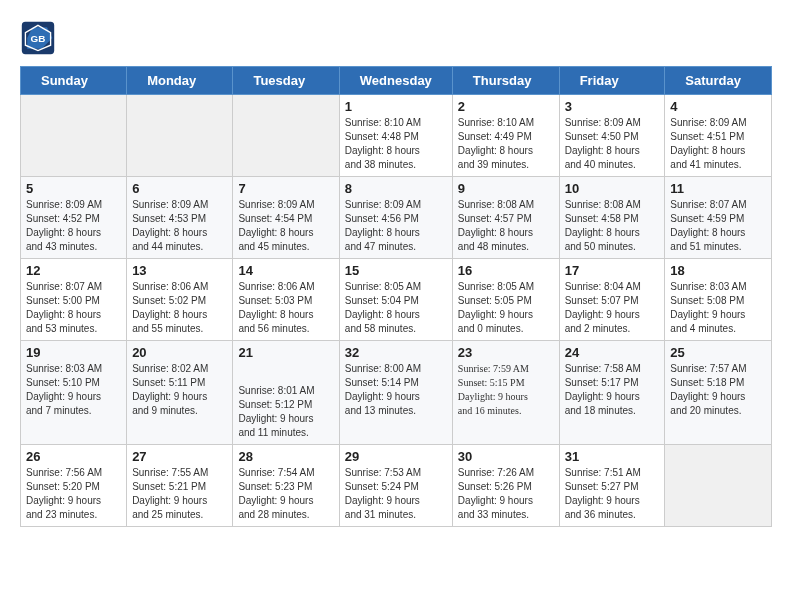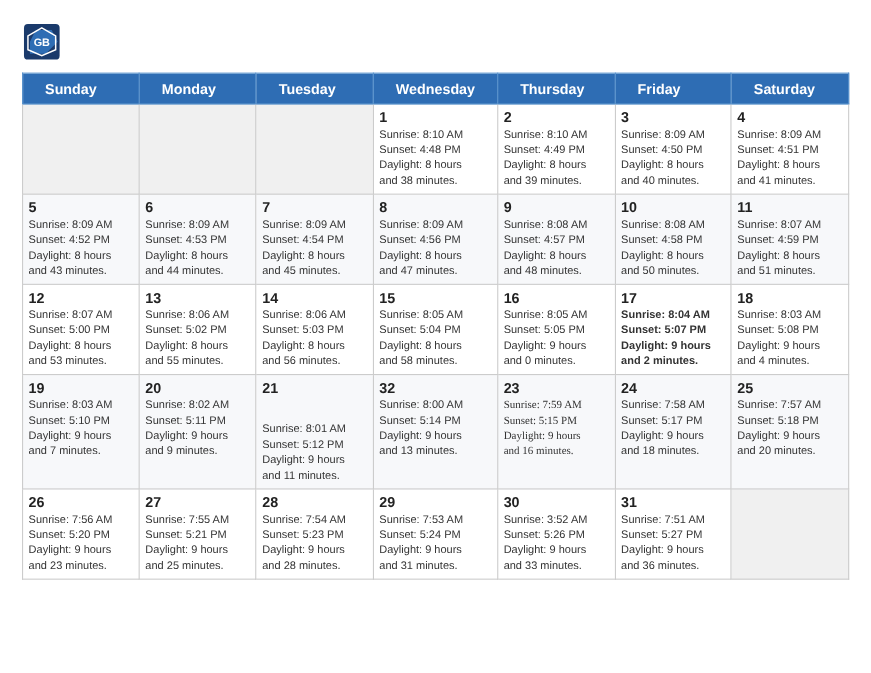--- a/index.html
+++ b/index.html
@@ -233,21 +233,21 @@
           </td>
           <td>
             <span class="day-num">16</span>
             <div class="day-info" style="white-space: pre-line;">Sunrise: 8:05 AM
 Sunset: 5:05 PM
 Daylight: 9 hours
 and 0 minutes.</div>
           </td>
           <td>
             <span class="day-num">17</span>
-            <div class="day-info" style="white-space: pre-line; font-weight: bold;">Sunrise: 8:04 AM
+            <div class="day-info" style="white-space: pre-line;">Sunrise: 8:04 AM
 Sunset: 5:07 PM
 Daylight: 9 hours
 and 2 minutes.</div>
           </td>
           <td>
             <span class="day-num">18</span>
             <div class="day-info" style="white-space: pre-line;">Sunrise: 8:03 AM
 Sunset: 5:08 PM
 Daylight: 9 hours
 and 4 minutes.</div>
@@ -328,21 +328,21 @@
           </td>
           <td>
             <span class="day-num">29</span>
             <div class="day-info" style="white-space: pre-line;">Sunrise: 7:53 AM
 Sunset: 5:24 PM
 Daylight: 9 hours
 and 31 minutes.</div>
           </td>
           <td>
             <span class="day-num">30</span>
-            <div class="day-info" style="white-space: pre-line;">Sunrise: 3:52 AM
+            <div class="day-info" style="white-space: pre-line;">Sunrise: 7:26 AM
 Sunset: 5:26 PM
 Daylight: 9 hours
 and 33 minutes.</div>
           </td>
           <td>
             <span class="day-num">31</span>
             <div class="day-info" style="white-space: pre-line;">Sunrise: 7:51 AM
 Sunset: 5:27 PM
 Daylight: 9 hours
 and 36 minutes.</div>

